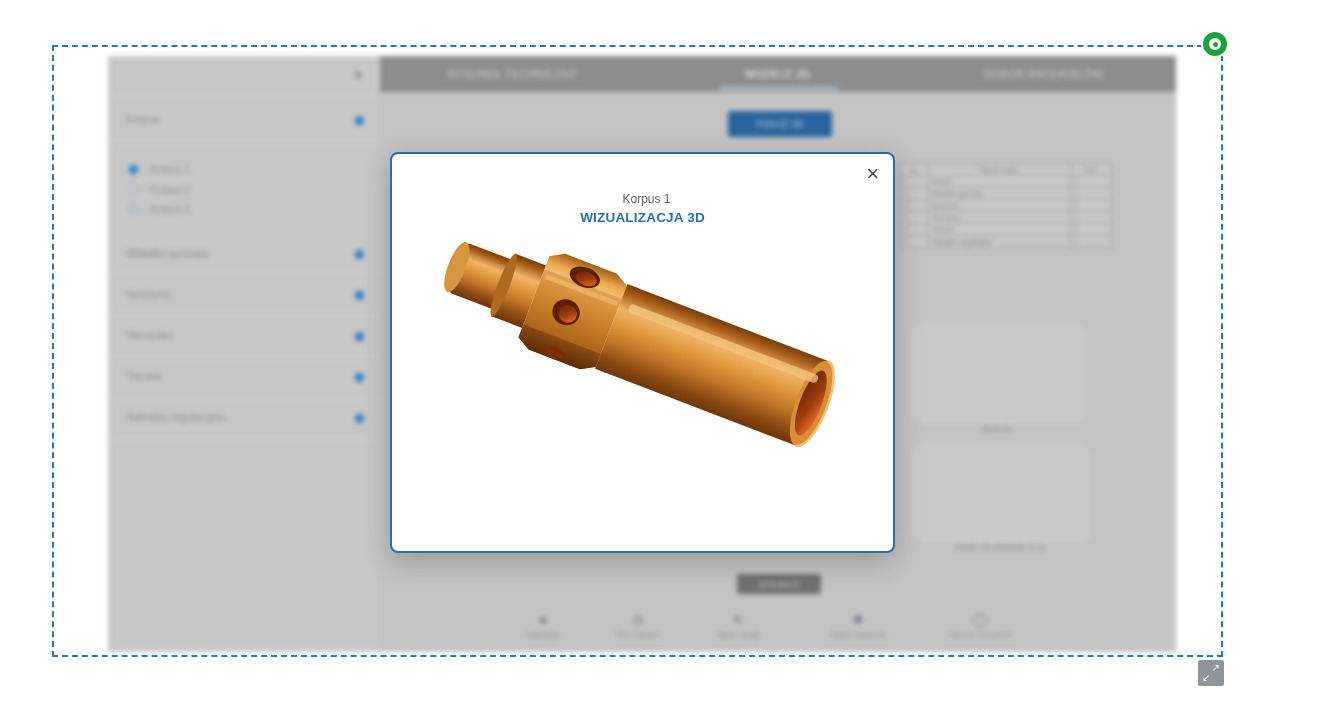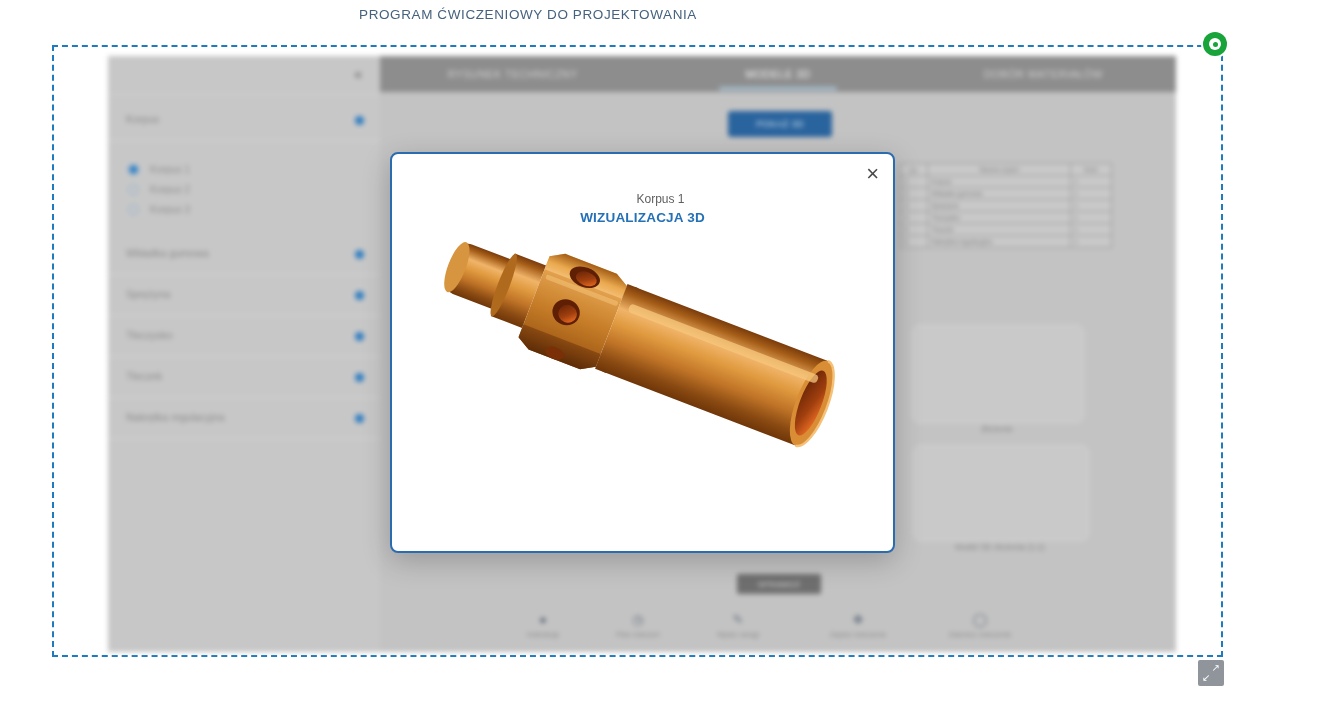--- a/index.html
+++ b/index.html
@@ -67,30 +67,29 @@
   .footer-icons{position:absolute;left:0;top:556px;width:100%;height:40px;}
   .f-item{position:absolute;width:110px;text-align:center;transform:translateX(-50%);}
   .f-item .ic{display:block;font-size:13px;line-height:15px;color:#5f6b7a;}
   .f-item .tx{display:block;font-size:7.5px;color:#8a8a8a;margin-top:3px;}
 
   
   .modal{position:absolute;left:390px;top:152px;width:505px;height:401px;background:#fff;
     border:2px solid #2b6cb0;border-radius:8px;box-sizing:border-box;box-shadow:0 8px 28px rgba(0,0,0,.22);}
   .modal-title{position:absolute;left:0;top:20px;width:100%;text-align:center;
     color:#2471b8;font-size:13.5px;font-weight:bold;letter-spacing:.2px;margin-top:36px;}
-  .modal-sub{position:absolute;left:18px;top:38px;width:100%;text-align:center;color:#5f5f5f;font-size:12px;}
+  .modal-sub{position:absolute;left:4px;top:38px;width:100%;text-align:center;color:#5f5f5f;font-size:12px;}
   .modal-close{position:absolute;right:14px;top:8px;font-size:22px;color:#4a4a4a;cursor:pointer;line-height:24px;}
   .viz{position:absolute;left:20px;top:60px;width:465px;height:325px;}
 </style>
 </head>
 <body>
 
 <div class="stage">
 
-  <div class="page-title">PROGRAM ĆWICZENIOWY DO PROJEKTOWANIA</div>
 
   <div class="frame-dashed"></div>
 
   <div class="rec-badge">
     <div class="inner">
       <div class="dot"></div>
     </div>
   </div>
 
   <div class="fs-btn">

